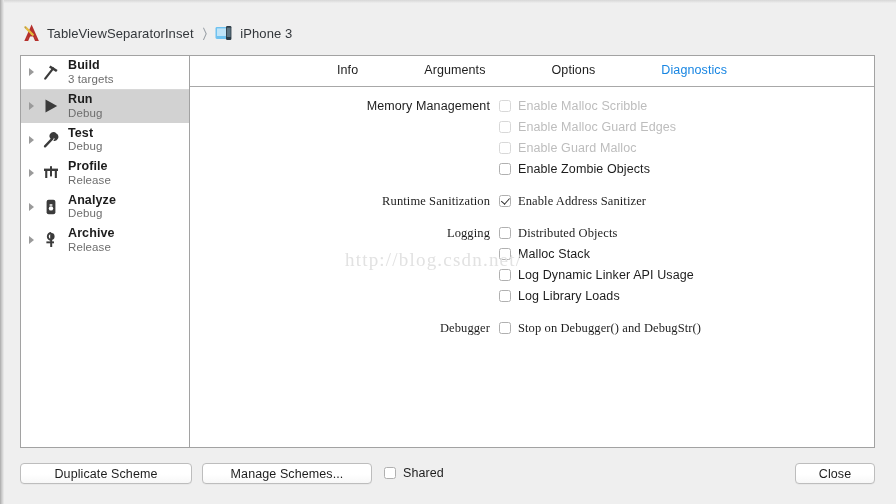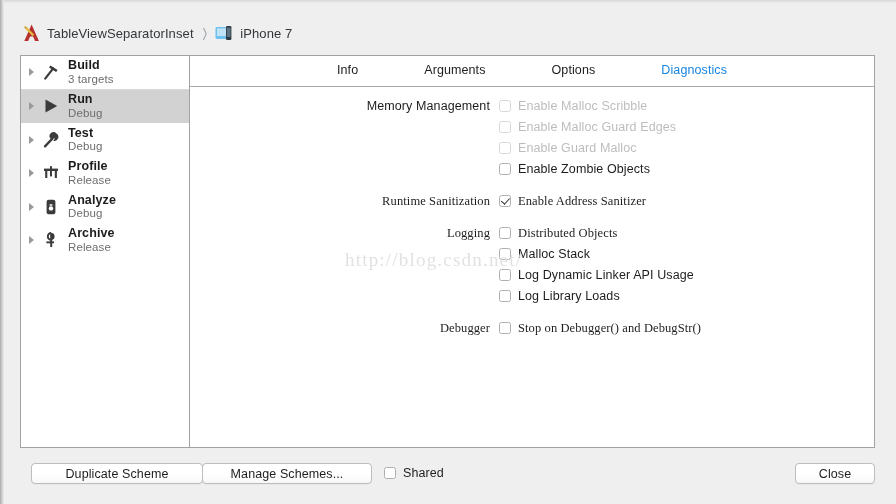--- a/index.html
+++ b/index.html
@@ -231,21 +231,21 @@
     background: linear-gradient(to bottom, #ffffff 0%, #ffffff 55%, #f7f7f7 100%);
     font-size: 12.5px;
     color: #1d1d1d;
     display: flex;
     align-items: center;
     justify-content: center;
     box-sizing: border-box;
     letter-spacing: 0.1px;
     box-shadow: 0 0.5px 0.5px rgba(0,0,0,0.06);
   }
-  #btn-duplicate { position: absolute; left: 31px; top: 4px; width: 172px; }
+  #btn-duplicate { position: absolute; left: 20px; top: 4px; width: 172px; }
   #btn-manage { position: absolute; left: 202px; top: 4px; width: 170px; }
   #shared-wrap {
     position: absolute;
     left: 384px;
     top: 7px;
     display: flex;
     align-items: center;
   }
   #shared-wrap .cb { margin-top: 0; }
   #btn-close { position: absolute; left: 795px; top: 4px; width: 80px; }
@@ -270,21 +270,21 @@
     <span class="crumb-text">TableViewSeparatorInset</span>
     <span class="sep">〉</span>
     <span class="device-icon">
       <svg width="19" height="16" viewBox="0 0 19 16">
         <rect x="0.5" y="2" width="13" height="12" rx="1.4" fill="#6fc2f0"></rect>
         <rect x="2" y="3.4" width="10" height="7.6" fill="#bfe4f8"></rect>
         <rect x="11" y="1" width="5.4" height="14" rx="1.2" fill="#2b3a45"></rect>
         <rect x="11.8" y="2.6" width="3.8" height="9.4" fill="#5d7380"></rect>
       </svg>
     </span>
-    <span class="crumb-text">iPhone 7</span>
+    <span class="crumb-text">iPhone 3</span>
   </div>
 
   <div id="panel">
 
     <div id="sidebar">
 
       <div class="scheme-row first">
         <span class="twisty"></span>
         <span class="row-icon">
           <svg width="20" height="20" viewBox="0 0 20 20">

